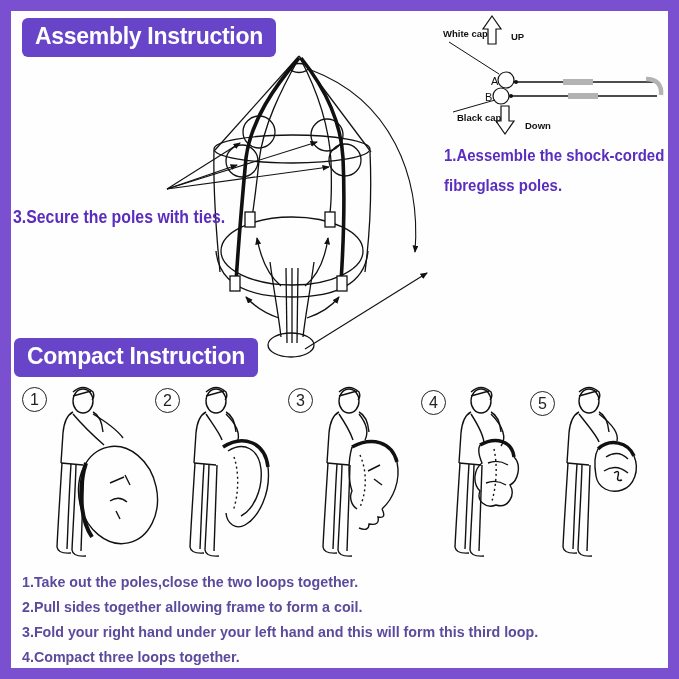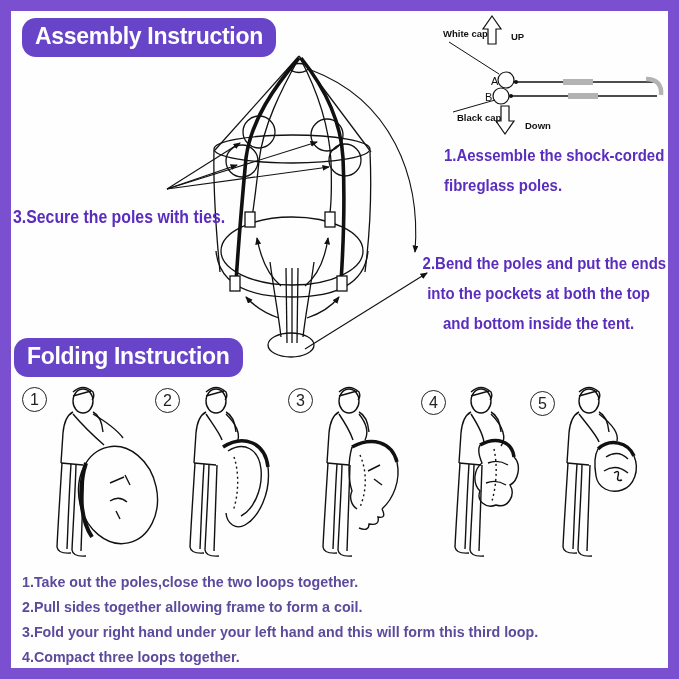--- a/index.html
+++ b/index.html
@@ -5,21 +5,21 @@
   html,body{margin:0;padding:0;background:#fff;}
   .page{
     position:relative;width:679px;height:679px;overflow:hidden;
     background:#7b50d0;font-family:"Liberation Sans",sans-serif;
   }
   .canvas{position:absolute;left:11px;top:11px;right:11px;bottom:11px;background:#fefefe;}
   .abs{position:absolute;}
   .badge{
     position:absolute;display:inline-block;background:#6845c8;color:#fff;
     font-weight:bold;font-size:23px;letter-spacing:-0.3px;
-    padding:5px 13px 7px 13px;border-radius:14px;white-space:nowrap;
+    padding:5px 13px 7px 13px;border-radius:6px;white-space:nowrap;
   }
   .steptxt{position:absolute;color:#5a2dbe;font-weight:bold;font-size:17px;line-height:30px;white-space:nowrap;}
   .cnd{display:inline-block;transform:scaleX(0.88);transform-origin:0 50%;white-space:nowrap;}
   .cnd-c{display:inline-block;transform:scaleX(0.88);transform-origin:50% 50%;white-space:nowrap;}
   .step2{width:266px;text-align:center;}
   .step3{font-size:18px;text-align:right;}
   .listline{position:absolute;color:#5c4a9c;font-weight:bold;font-size:15px;white-space:nowrap;
     transform:scaleX(0.95);transform-origin:0 50%;}
   .fignum{
     position:absolute;width:25px;height:25px;border:1.6px solid #222;border-radius:50%;
@@ -125,28 +125,23 @@
 
   <div class="steptxt" style="left:444px;top:141px;">
     <span class="cnd">1.Aessemble the shock-corded</span><br>
     <span class="cnd">fibreglass poles.</span>
   </div>
 
   <div class="steptxt step3" style="left:13px;top:202px;">
     <span class="cnd">3.Secure the poles with ties.</span>
   </div>
 
-  <div class="steptxt step2" style="left:406px;top:249px;">
-    <span class="cnd-c">2.Bend the poles and put the ends</span><br>
-    <span class="cnd-c">into the pockets at both the top</span><br>
-    <span class="cnd-c">and bottom inside the tent.</span>
-  </div>
 
   <div class="badge" style="left:14px;top:338px;">
-    <span>Folding Instruction</span>
+    <span>Compact Instruction</span>
   </div>
 
   <span class="fignum" style="left:22px;top:387px;">
       <span>1</span>
     </span>
   <span class="fignum" style="left:155px;top:388px;">
       <span>2</span>
     </span>
   <span class="fignum" style="left:288px;top:388px;">
       <span>3</span>

